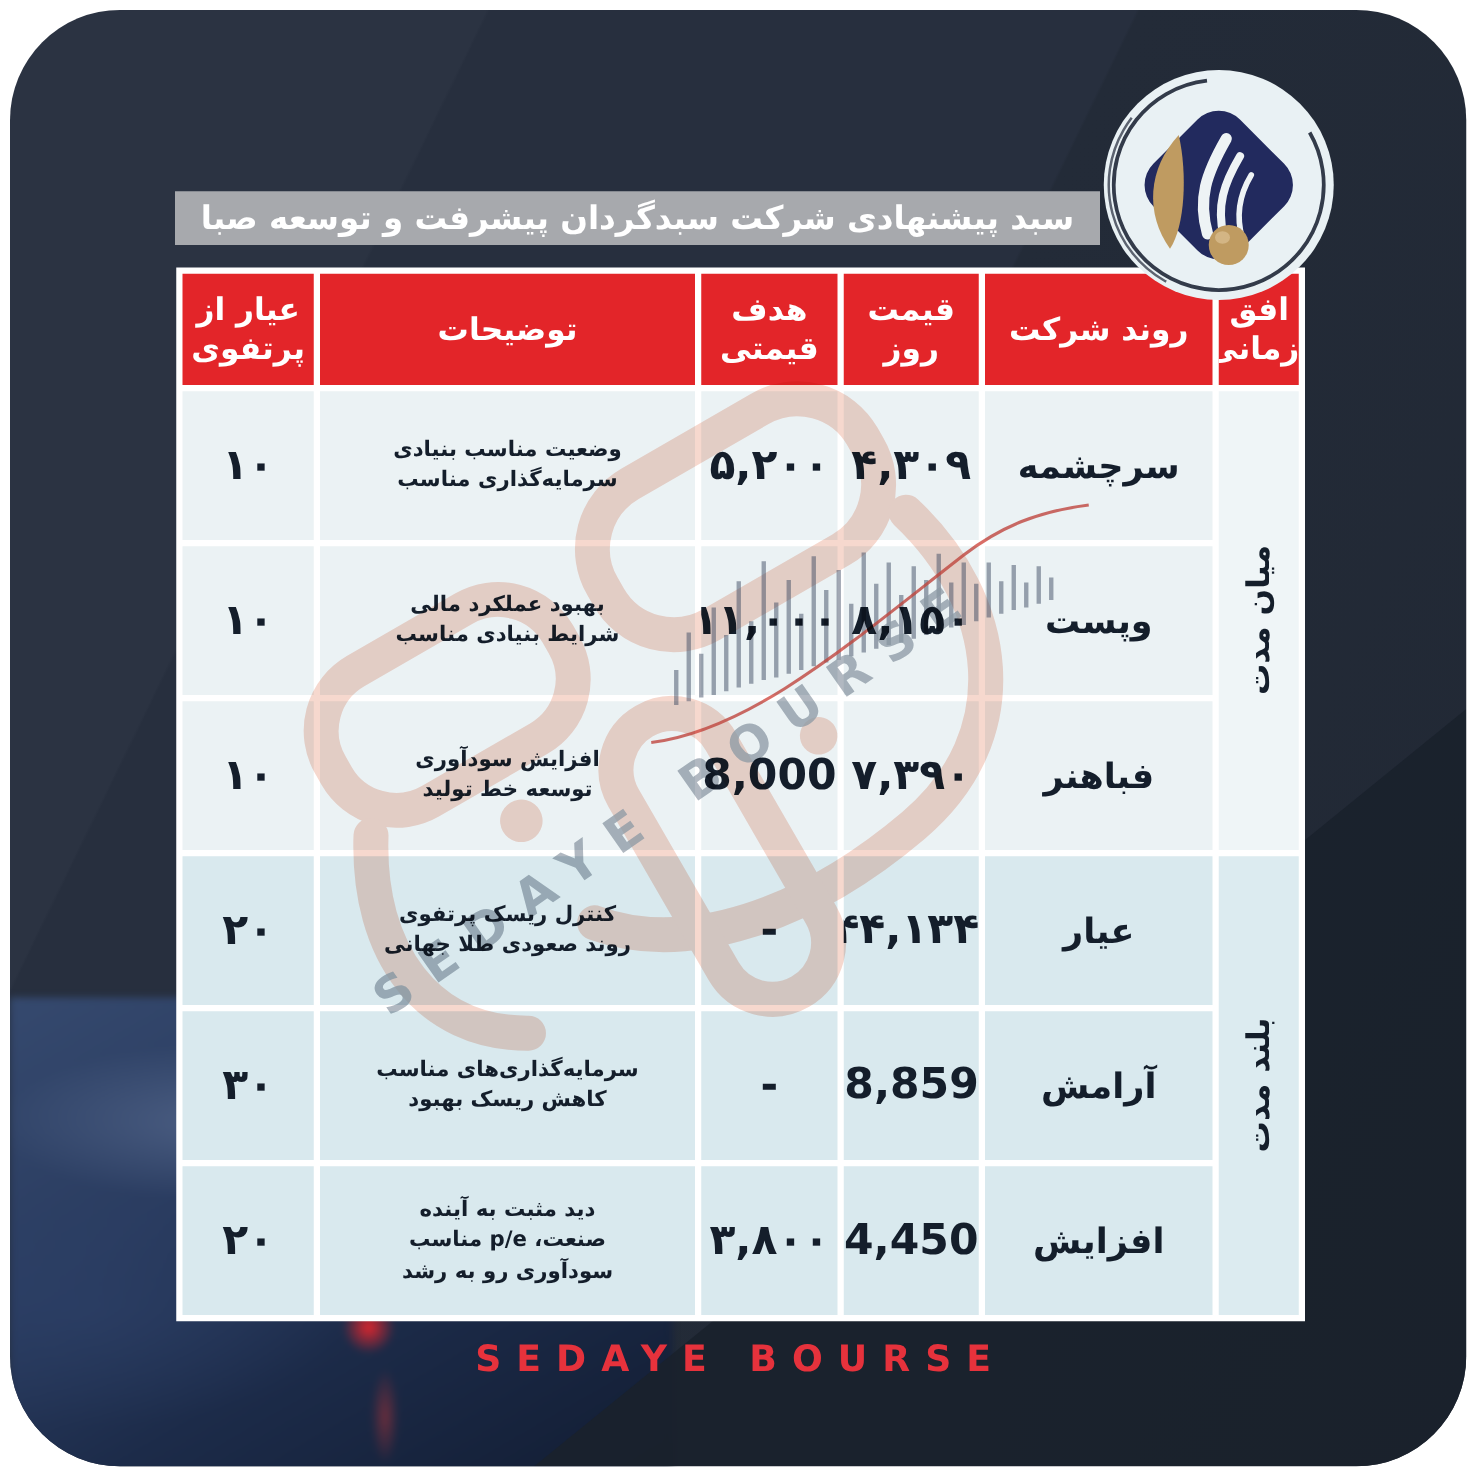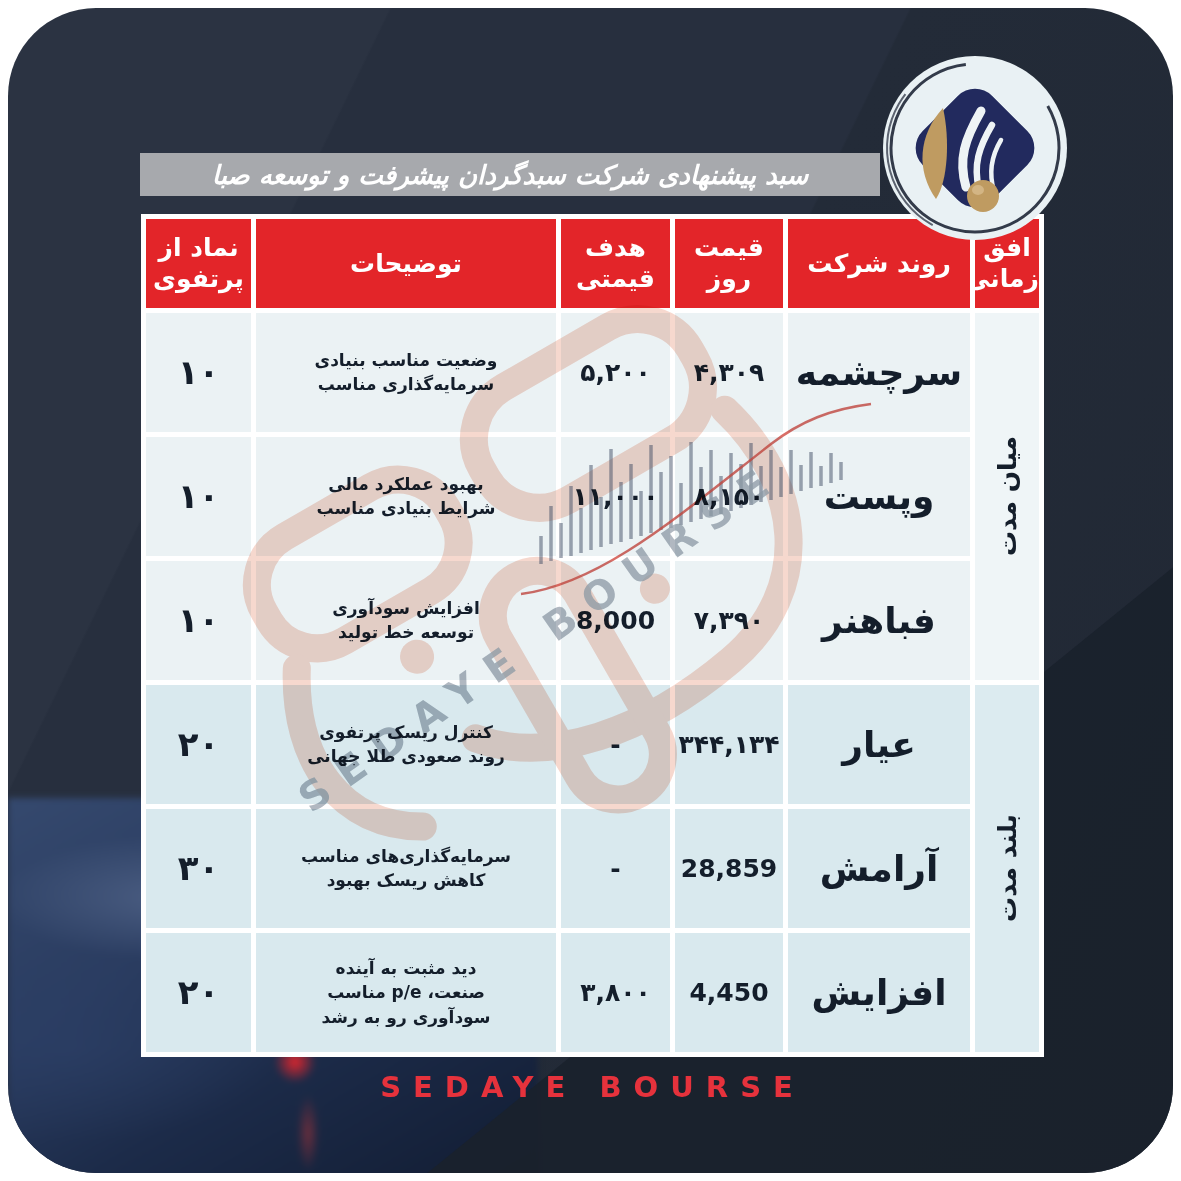--- a/index.html
+++ b/index.html
@@ -33,21 +33,20 @@
     clip-path:polygon(36% 100%, 100% 48%, 100% 100%);
     opacity:.93;
   }
   .title-bar {
     position:absolute; left:132px; top:145px; width:740px; height:43px; z-index:3;
     background:#a7a9ad;
     color:#ffffff;
     display:flex; align-items:center; justify-content:center;
     font-size:26px; font-weight:bold;
     direction:rtl;
-    font-style:italic;
   }
   .logo-badge { position:absolute; left:872px; top:45px; width:190px; height:190px; z-index:6; }
   .table-wrap {
     position:absolute; left:133px; top:206px; width:903px; height:843px; z-index:3;
     direction:rtl;
   }
   table.ptable {
     width:903px; height:843px;
     border-collapse:separate; border-spacing:5px;
     table-layout:fixed;
@@ -64,22 +63,22 @@
   .row-long .cell { background:#d9e9ee; }
   .horizon-cell { position:relative; }
   .horizon-cell.mid { background:#eff5f7; }
   .horizon-cell.long { background:#dcebf0; }
   .vtext {
     position:absolute; top:50%; left:50%;
     transform:translate(-50%,-50%) rotate(-90deg);
     white-space:nowrap;
     font-size:25px; font-weight:bold; color:#141e2b;
   }
-  .c-symbol { font-size:36px; }
-  .c-num { font-size:25px; }
+  .c-symbol { font-size:28px; }
+  .c-num { font-size:34px; }
   .c-desc { font-size:17px; line-height:1.45; white-space:pre-line; }
   .c-pct { font-size:34px; }
   .watermark {
     position:absolute; left:133px; top:206px; width:903px; height:843px; z-index:4;
     pointer-events:none;
     mix-blend-mode:multiply;
   }
   .footer-brand {
     position:absolute; left:133px; top:1062px; width:903px; z-index:3;
     text-align:center;
@@ -111,21 +110,21 @@
       <tbody>
           <tr style="height:88px">
         <td class="th-cell">افق
 زمانی</td>
         <td class="th-cell">روند شرکت</td>
         <td class="th-cell">قیمت
 روز</td>
         <td class="th-cell">هدف
 قیمتی</td>
         <td class="th-cell">توضیحات</td>
-        <td class="th-cell">نماد از
+        <td class="th-cell">عیار از
 پرتفوی</td>
       </tr>
       <tr class="row-mid" style="height:118px">
         <td class="horizon-cell mid" rowspan="3">
           <span class="vtext">میان مدت</span>
         </td>
         <td class="cell c-symbol">سرچشمه</td>
         <td class="cell c-num">۴,۳۰۹</td>
         <td class="cell c-num">۵,۲۰۰</td>
         <td class="cell c-desc">وضعیت مناسب بنیادی

